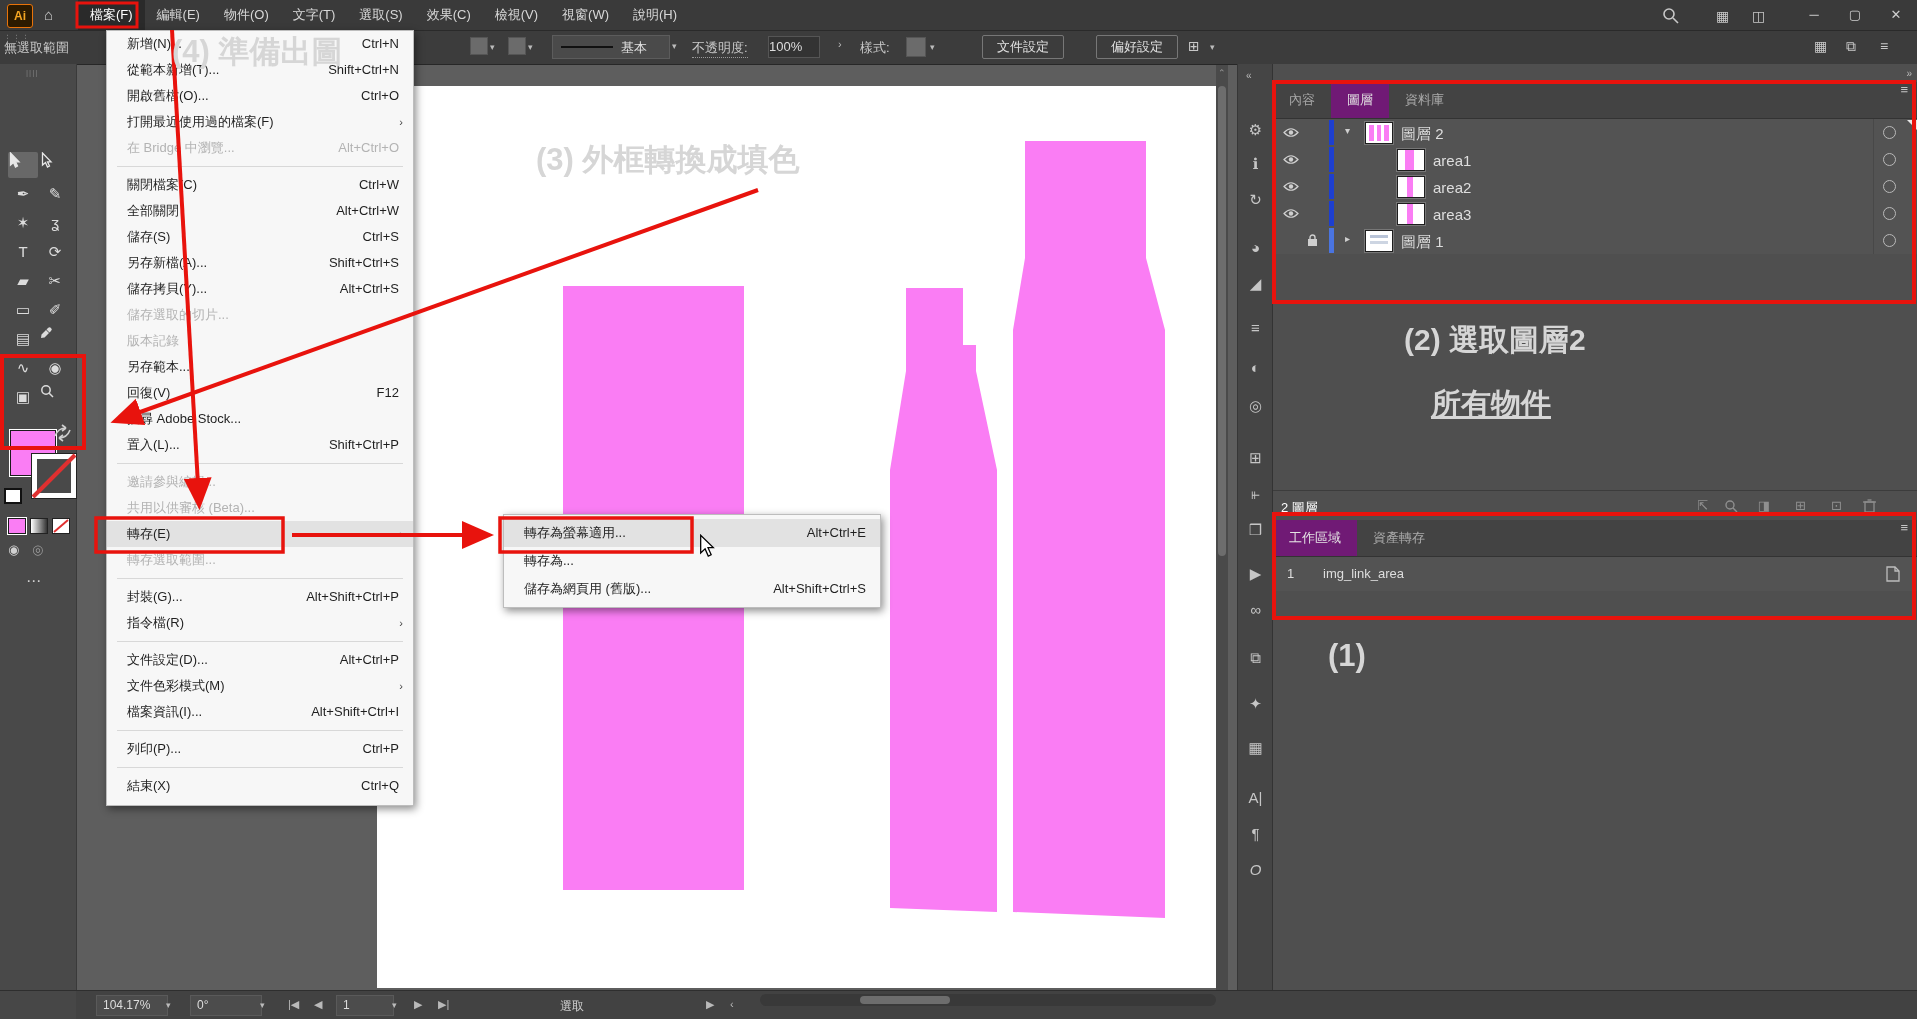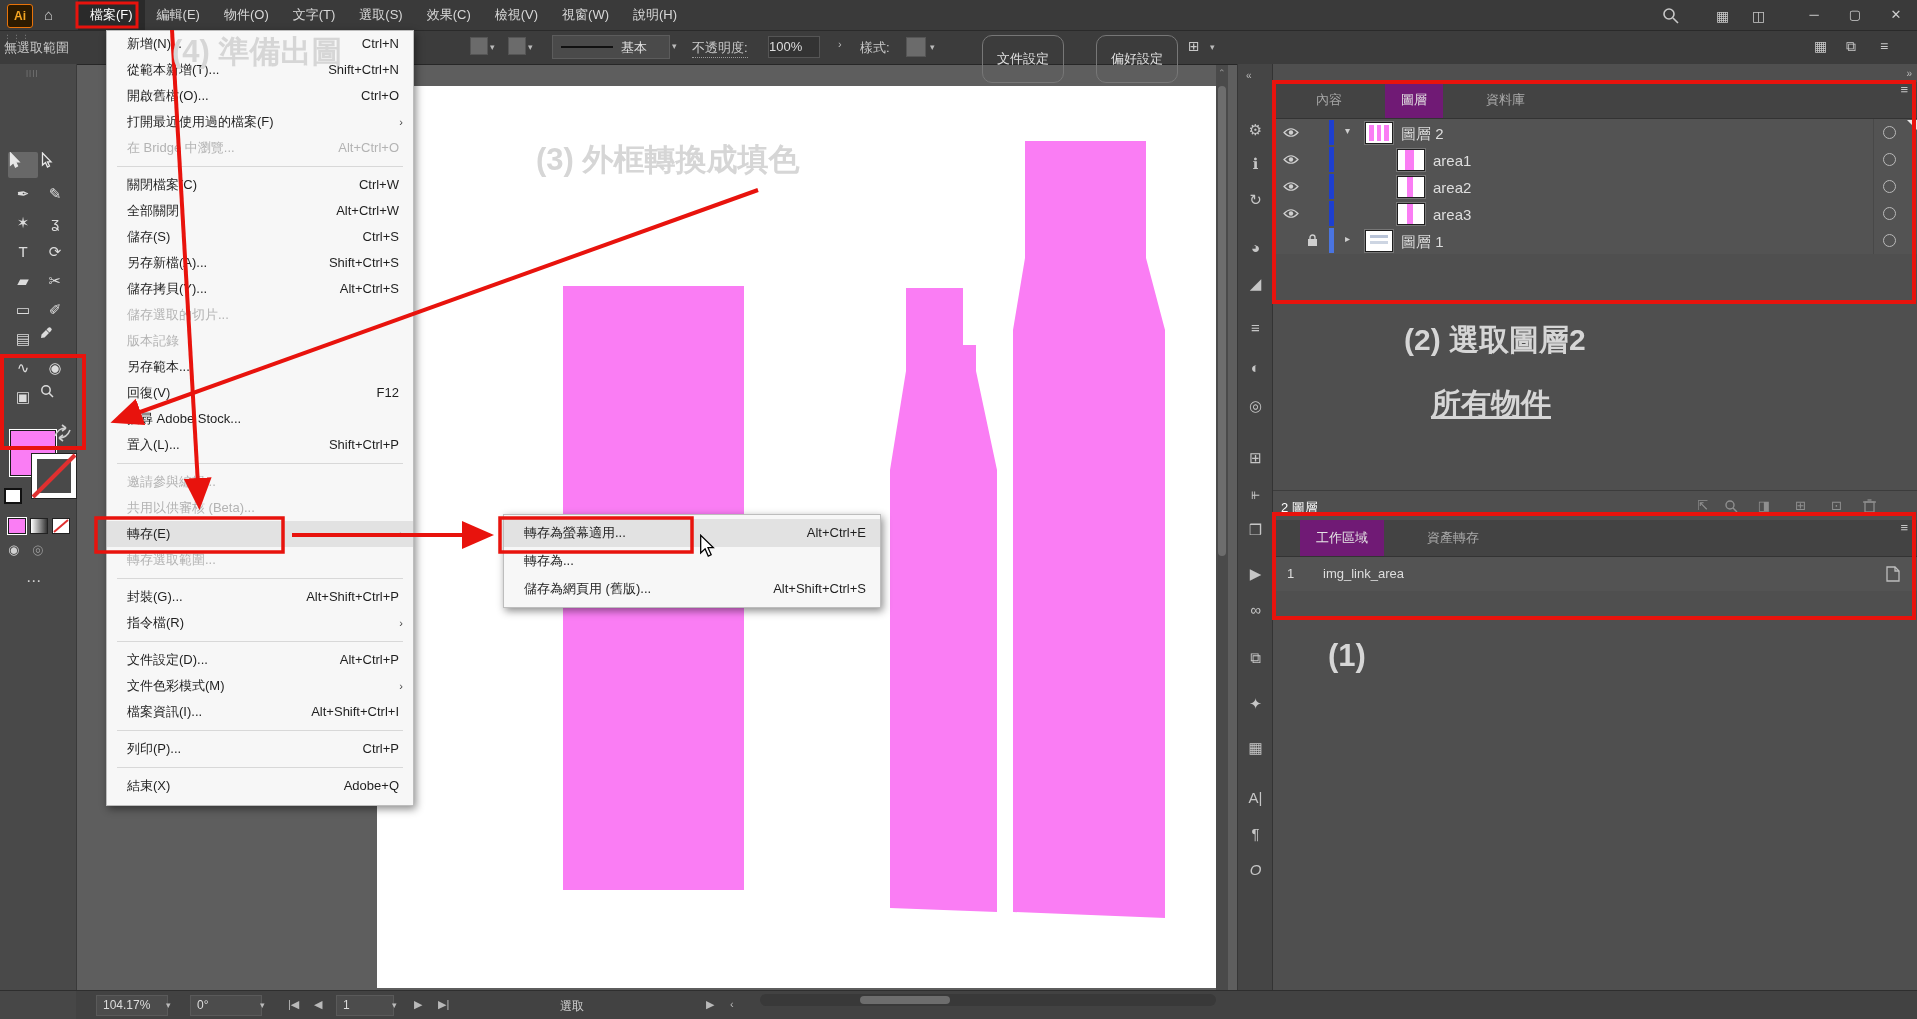--- a/index.html
+++ b/index.html
@@ -13,42 +13,42 @@
            color:#f5a623;font-weight:bold;font-size:12px;text-align:center;line-height:22px;}
   #homeicon{left:44px;top:6px;color:#cfcfcf;font-size:15px;}
   .mtab{height:30px;line-height:30px;padding:0 12px;color:#d8d8d8;display:inline-block;cursor:default;}
   .mtab.active{background:#2a2a2a;color:#fff;}
   #menubar{left:78px;top:0;height:30px;}
   .tb-ico{color:#c8c8c8;font-size:14px;text-align:center;}
   .winbtn{width:38px;height:30px;line-height:30px;text-align:center;color:#cfcfcf;font-size:13px;}
   #ctrlbar{left:0;top:30px;width:1917px;height:34px;background:#3c3c3c;border-bottom:1px solid #272727;z-index:5;}
   .dd{background:#333;border:1px solid #555;height:20px;line-height:20px;padding:0 0;color:#ddd;}
   .chev{color:#bbb;font-size:9px;}
-  .cbtn{border:1px solid #777;border-radius:10px;height:22px;line-height:22px;padding:12px 14px;color:#e0e0e0;}
+  .cbtn{border:1px solid #777;border-radius:2px;height:22px;line-height:22px;padding:0 14px;color:#e0e0e0;}
   .cblabel{color:#c9c9c9;}
   
   #toolbar{left:0;top:64px;width:76px;height:926px;background:#494949;border-right:1px solid #3a3a3a;z-index:6;}
   .tool{width:30px;height:26px;line-height:26px;text-align:center;color:#dcdcdc;font-size:15px;}
   .tool.active{background:#686868;border-radius:2px;}
   .swpink{background:#fa7df4;border:1px solid #1c1c1c;outline:1px solid #fff;}
   
   .menupanel{background:#f7f7f7;border:1px solid #bdbdbd;box-shadow:2px 3px 8px rgba(0,0,0,.45);z-index:50;}
   .mi{position:relative;height:26px;line-height:26px;color:#1f1f1f;font-size:13px;padding-left:20px;}
   .mi .sc{position:absolute;right:14px;top:0;color:#1f1f1f;}
   .mi .sub{position:absolute;right:10px;top:0;font-size:11px;color:#444;}
   .mi.dis, .mi.dis .sc{color:#b3b3b3;}
   .mi.hl{background:#e2e2e2;}
   .msep{height:11px;position:relative;}
   .msep:after{content:"";position:absolute;left:10px;right:10px;top:5px;border-top:1px solid #d8d8d8;}
   
   #dockstrip{left:1237px;top:64px;width:35px;height:926px;background:#454545;border-left:1px solid #363636;z-index:6;}
   .dock-ico{left:4px;width:27px;height:24px;line-height:24px;text-align:center;color:#c6c6c6;font-size:15px;}
   #rpanel{left:1272px;top:64px;width:645px;height:926px;background:#4f4f4f;border-left:1px solid #333;z-index:6;}
   .ptabbar{position:absolute;left:0;width:645px;height:36px;background:#434343;border-bottom:1px solid #333;}
-  .ptab{display:inline-block;height:36px;line-height:36px;padding:0 16px;color:#a9a9a9;font-size:13px;margin-left:27px;}
+  .ptab{display:inline-block;height:36px;line-height:36px;padding:0 16px;color:#a9a9a9;font-size:13px;}
   .ptab.active{background:#701a75;color:#e4e4e4;}
   .lrow{position:absolute;left:0;width:645px;height:27px;background:#535353;border-bottom:1px solid #484848;}
   .lrow .nm{position:absolute;top:6px;color:#dedede;font-size:15px;}
   .lbar{position:absolute;left:56px;top:1px;width:5px;height:25px;background:#1d3fd0;}
   .lthumb{position:absolute;top:3px;width:26px;height:20px;background:#fff;border:1px solid #1e1e1e;outline:1px solid #777;}
   .circ{position:absolute;right:22px;top:7px;width:11px;height:11px;border:1px solid #b9b9b9;border-radius:50%;}
   .vline{position:absolute;right:44px;top:0;height:27px;border-left:1px solid #484848;}
   .pfoot{color:#ffffff;font-size:13px;}
   
   #statusbar{left:0;top:990px;width:1917px;height:29px;background:#424242;border-top:1px solid #2e2e2e;z-index:6;}
@@ -383,21 +383,21 @@
       <div class="msep"></div>
       <div class="mi"><span>封裝(G)...</span><span class="sc">Alt+Shift+Ctrl+P</span></div>
       <div class="mi"><span>指令檔(R)</span><span class="sub">›</span></div>
       <div class="msep"></div>
       <div class="mi"><span>文件設定(D)...</span><span class="sc">Alt+Ctrl+P</span></div>
       <div class="mi"><span>文件色彩模式(M)</span><span class="sub">›</span></div>
       <div class="mi"><span>檔案資訊(I)...</span><span class="sc">Alt+Shift+Ctrl+I</span></div>
       <div class="msep"></div>
       <div class="mi"><span>列印(P)...</span><span class="sc">Ctrl+P</span></div>
       <div class="msep"></div>
-      <div class="mi"><span>結束(X)</span><span class="sc">Adobe+Q</span></div>
+      <div class="mi"><span>結束(X)</span><span class="sc">Ctrl+Q</span></div>
     </div>
 
   <div id="exportmenu" class="abs menupanel" style="left: 503px; top: 514px; width: 376px; padding-top: 4px; padding-bottom: 4px;">
       <div class="mi hl" style="height: 28px; line-height: 28px;"><span>轉存為螢幕適用...</span><span class="sc">Alt+Ctrl+E</span></div>
       <div class="mi" style="height: 28px; line-height: 28px;"><span>轉存為...</span></div>
       <div class="mi" style="height: 28px; line-height: 28px;"><span>儲存為網頁用 (舊版)...</span><span class="sc">Alt+Shift+Ctrl+S</span></div>
     </div>
 
   <svg id="redlayer" class="abs" width="1917" height="1019">
     <defs>

